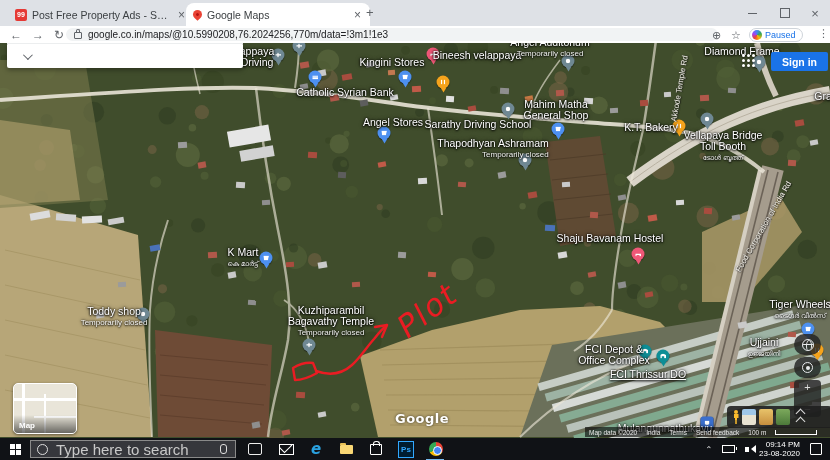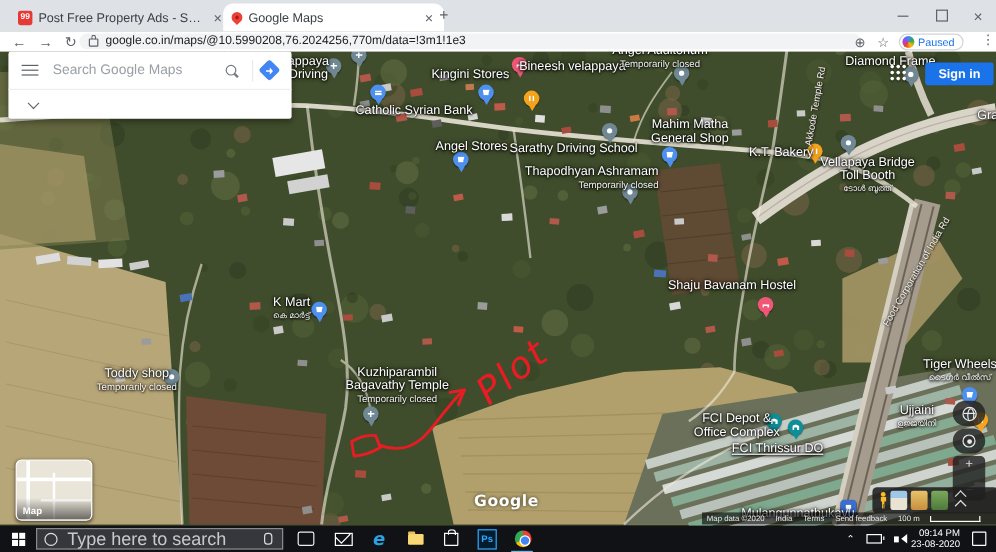--- a/index.html
+++ b/index.html
@@ -601,21 +601,21 @@
         </div>
         <div class="lbl" style="left: 345px; top: 87px;">
           <div class="l1">Catholic Syrian Bank</div>
         </div>
         <div class="lbl" style="left: 393px; top: 117px;">
           <div class="l1">Angel Stores</div>
         </div>
         <div class="lbl" style="left: 478px; top: 119px;">
           <div class="l1">Sarathy Driving School</div>
         </div>
-        <div class="lbl" style="left: 557px; top: 99px; padding-left: 36px;">
+        <div class="lbl" style="left: 538px; top: 99px; padding-left: 36px;">
           <div class="l1">Mahim Matha</div>
           <div class="l1">General Shop</div>
         </div>
         <div class="lbl" style="left: 493px; top: 138px; text-align: right;">
           <div class="l1">Thapodhyan Ashramam</div>
           <span class="st">Temporarily closed</span>
         </div>
         <div class="lbl" style="left: 651px; top: 122px;">
           <div class="l1">K.T. Bakery</div>
         </div>
@@ -660,31 +660,20 @@
         </div>
         <div class="lbl" style="left: 665px; top: 423px;">
           <div class="l1">Mulangunnathukavu</div>
         </div>
         <div class="roadlbl" style="left: 646px; top: 84px; transform: rotate(-80deg);">Akkode Temple Rd</div>
         <div class="roadlbl" style="left: 712px; top: 222px; transform: rotate(-60deg);">Food Corporation of India Rd</div>
       </div>
 </div>
 
 <div id="panel">
-  <div class="row1">
-    <div id="burger">
-          <div></div>
-          <div></div>
-          <div></div>
-        </div>
-    <input id="q" placeholder="Search Google Maps" style="">
-    <div id="mag"></div>
-    <div id="vdiv"></div>
-    <div id="dirs"></div>
-  </div>
   <div class="row2">
     <div id="chev"></div>
   </div>
 </div>
 
 <div id="appgrid">
       <b></b>
       <b></b>
       <b></b>
       <b></b>

